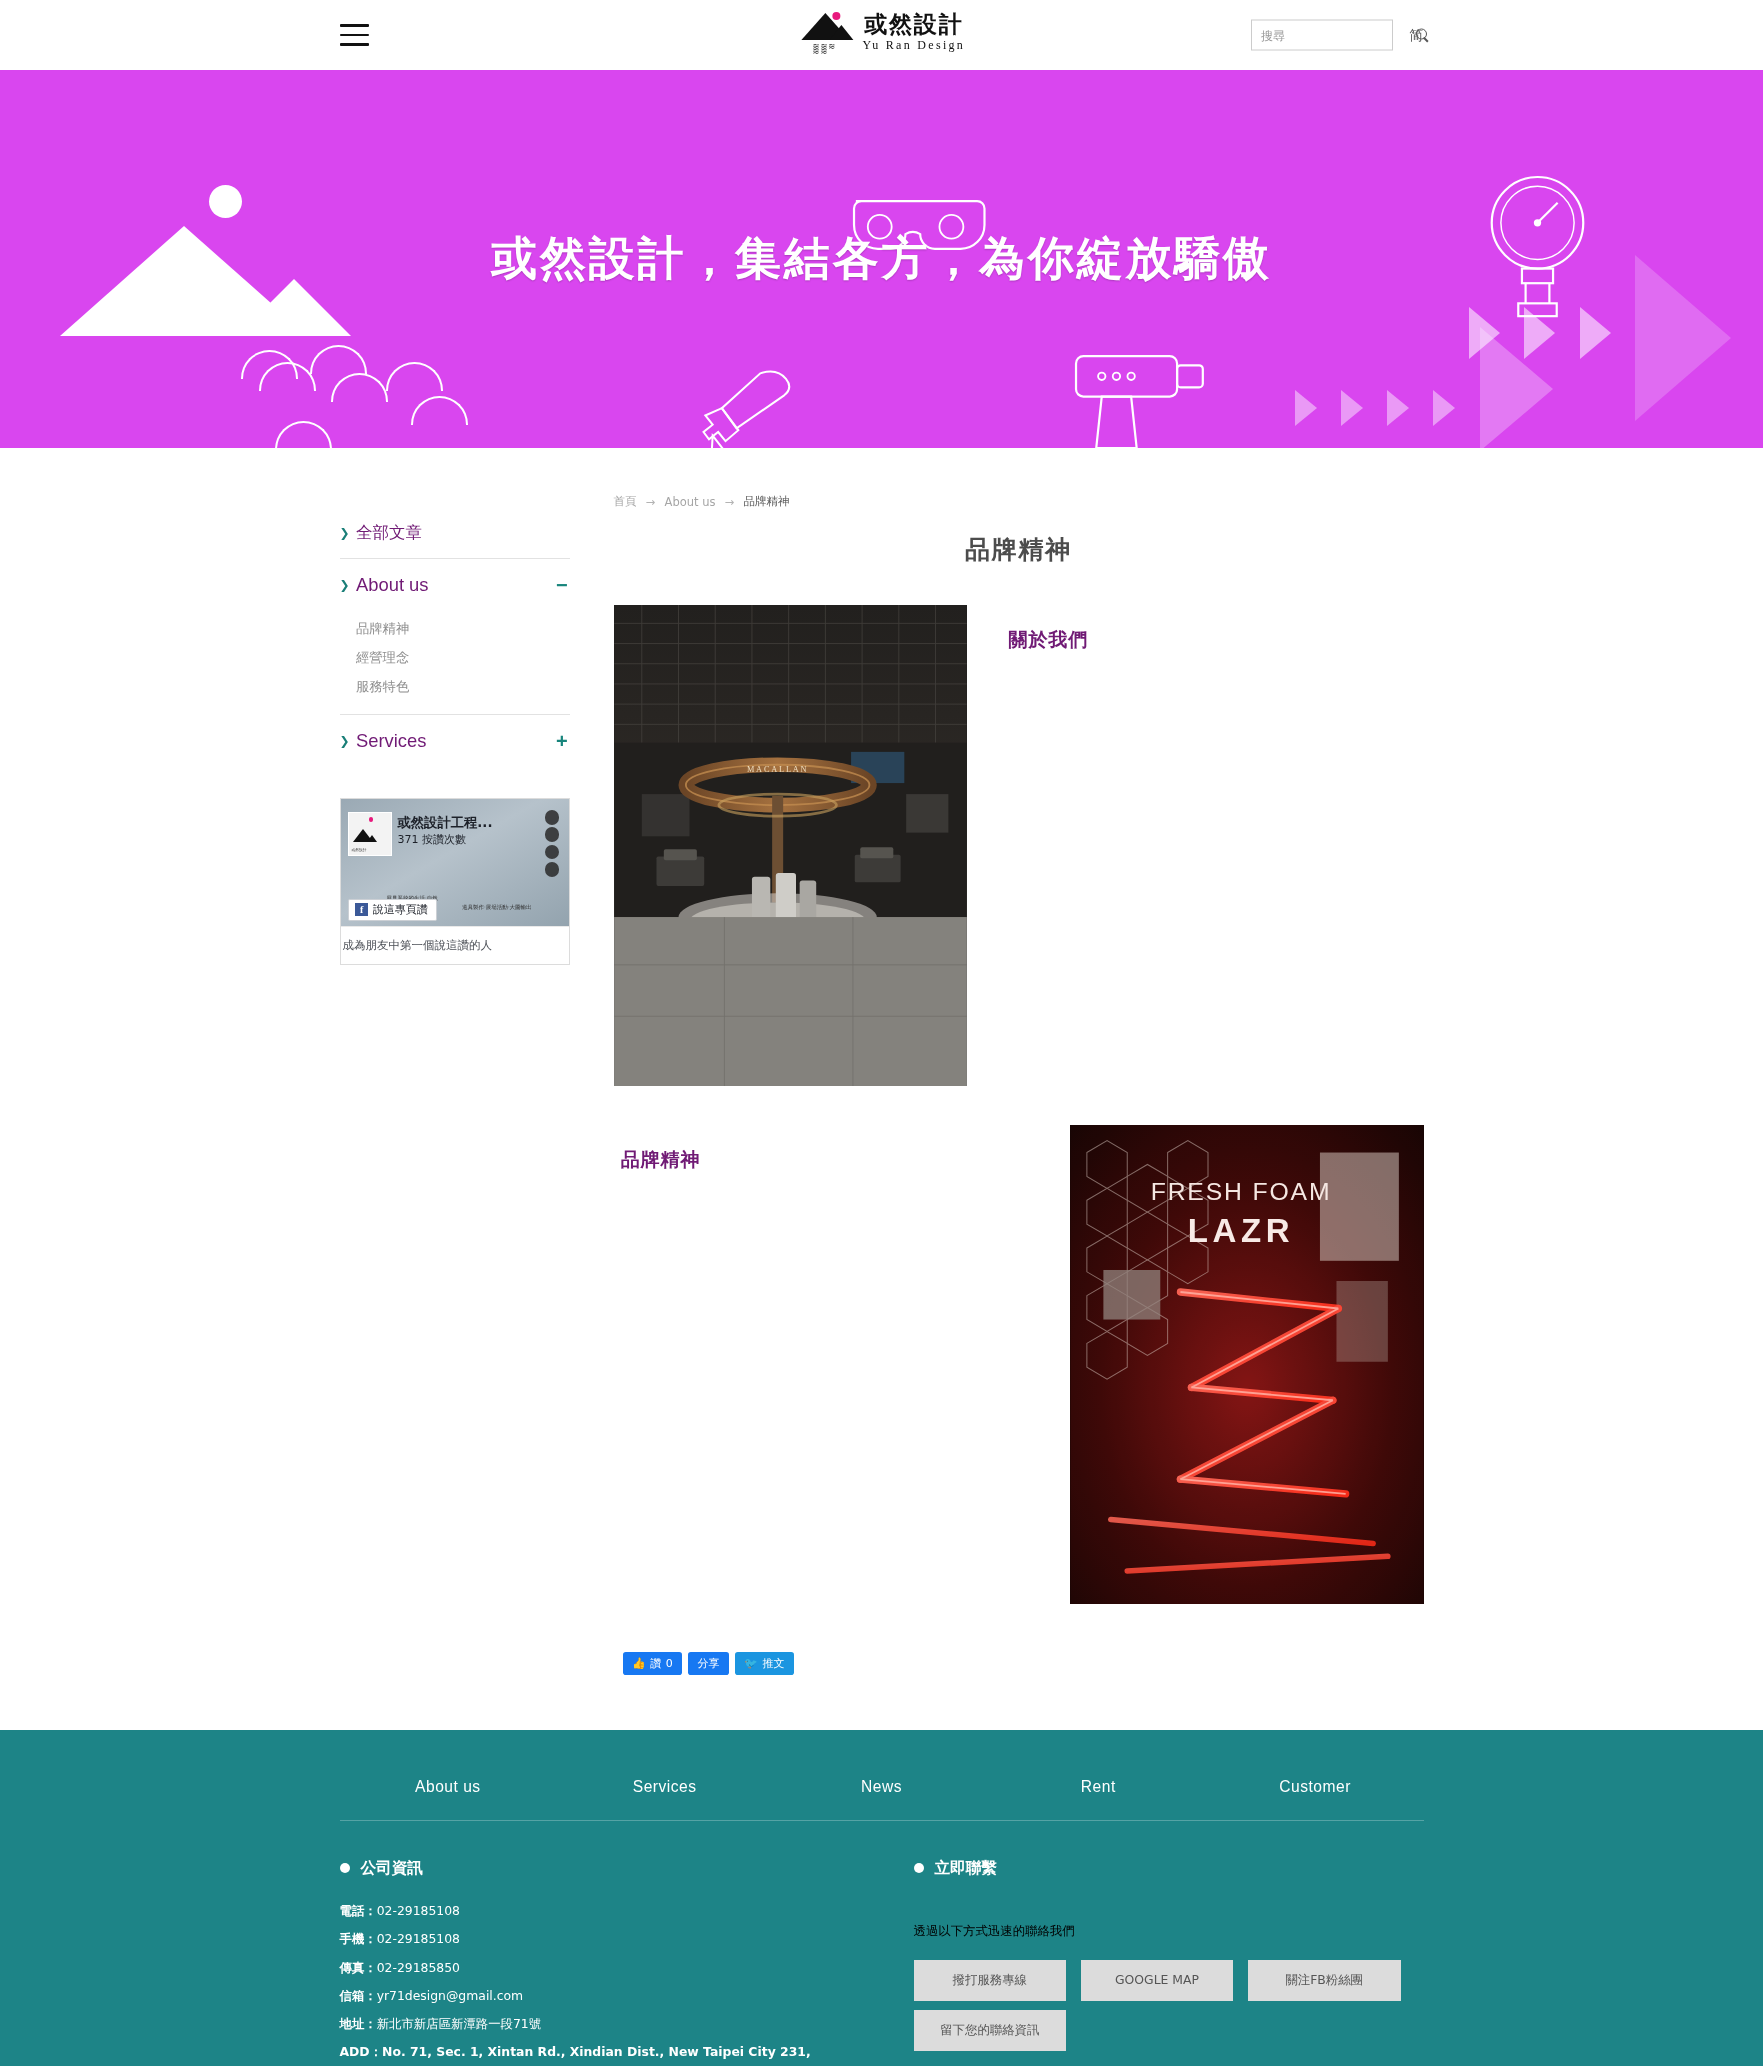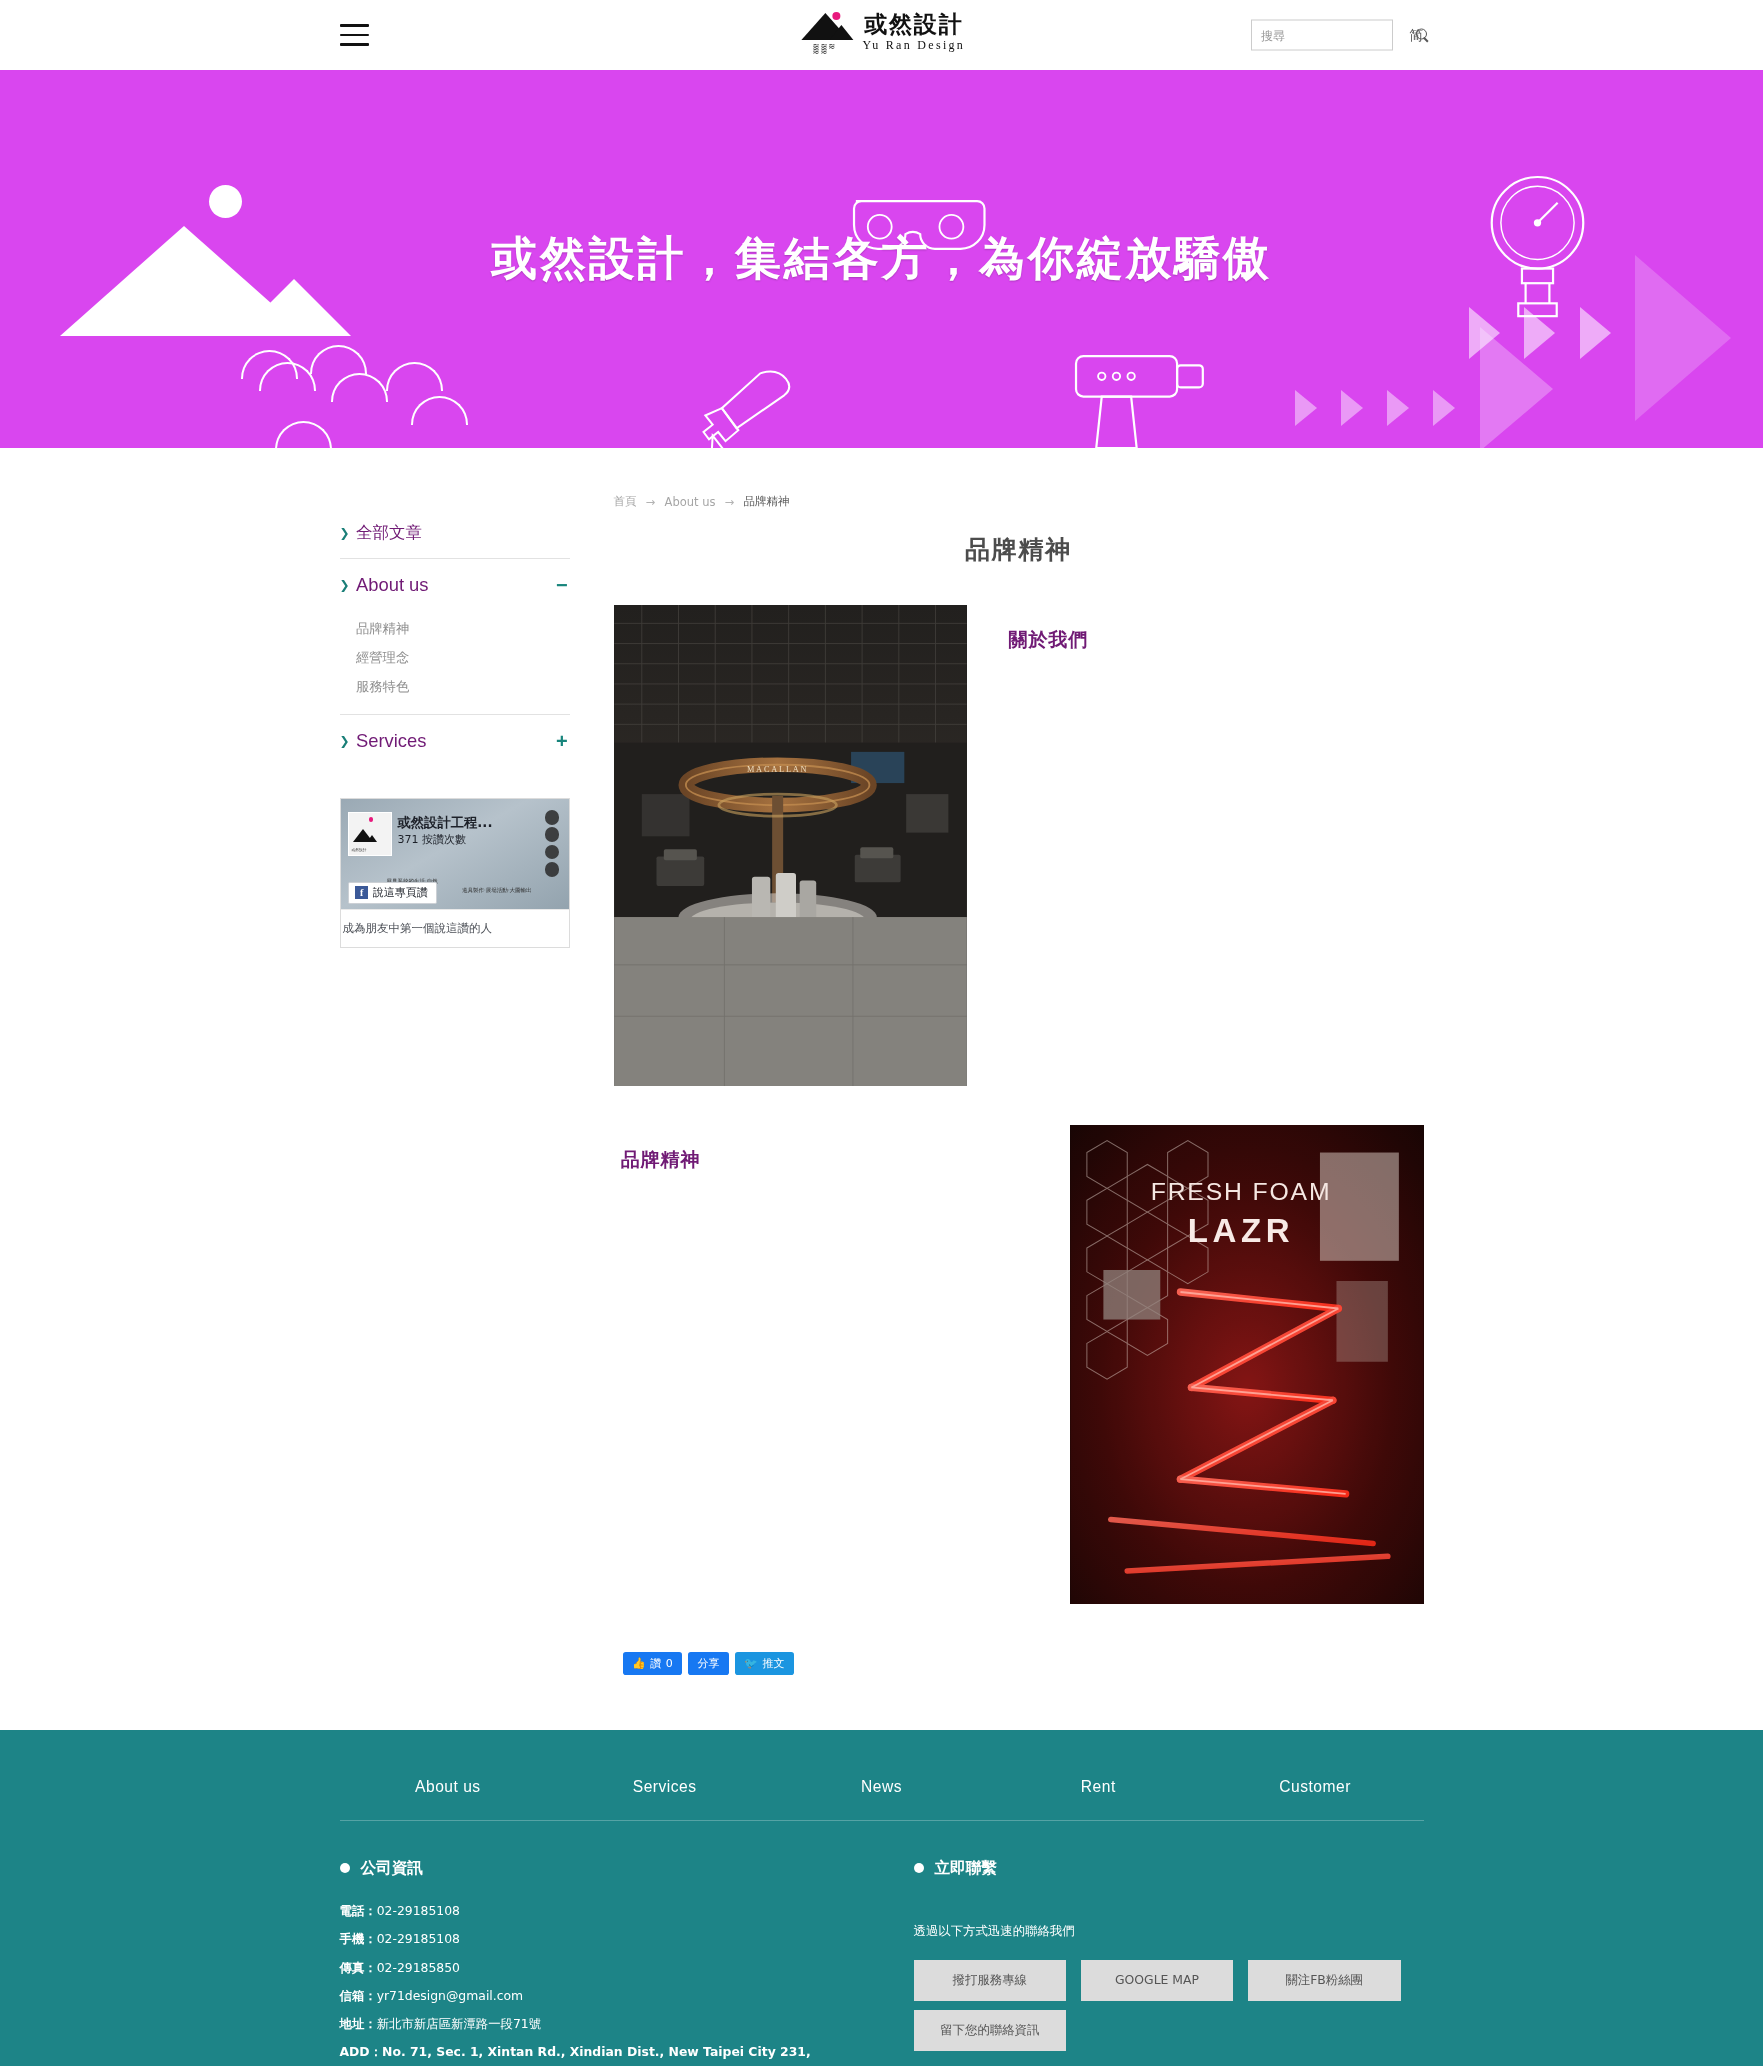--- a/index.html
+++ b/index.html
@@ -81,21 +81,21 @@
   .side-item.no-border { border-bottom:none; }
   .side-label { display:flex; align-items:center; gap:6.4px; }
   .chev { color:#1a7f78; font-size:12px; font-weight:bold; }
   .side-title { font-size:16.5px; color:#701a75; font-family:"DejaVu Sans",sans-serif; }
   .side-title.en { font-family:"Liberation Sans",sans-serif; font-size:18.4px; }
   .side-toggle { color:#18857c; font-size:20px; font-weight:bold; line-height:1; }
   .sub-list { padding:3.7px 0 13px 16.5px; border-bottom:0.9px solid #e2e2e2; }
   .sub-item { font-size:13.3px; color:#8e8e8e; padding:5.5px 0; cursor:pointer;
               font-family:"DejaVu Sans",sans-serif; }
   .fb-widget { margin-top:31px; width:230px; border:0.9px solid #dcdcdc; background:#fff; }
-  .fb-cover { height:110px; position:relative;
+  .fb-cover { height:127px; position:relative;
               background:linear-gradient(150deg,#9aa9b4 0%,#b6c2cb 45%,#93a3ae 100%); overflow:hidden; }
   .fb-cover-deco { position:absolute; right:9.2px; top:11px; display:flex; flex-direction:column;
                    gap:2.8px; align-items:center; opacity:.85; }
   .fb-seal { width:14.7px; height:14.7px; border-radius:50%; background:#2a2a2a; }
   .fb-cover-txt { position:absolute; left:46px; bottom:24px; font-size:5.5px; color:#2b2b2b;
                   font-family:"DejaVu Sans",sans-serif; }
   .fb-cover-txt2 { position:absolute; right:37px; bottom:14.7px; font-size:5.5px; color:#2b2b2b;
                    font-family:"DejaVu Sans",sans-serif; }
   .fb-avatar { position:absolute; left:7.3px; top:13px; width:44px; height:44px;
                background:#fff; border:1.8px solid #fff; }
@@ -154,21 +154,21 @@
   .fnav a { flex:1; text-align:center; color:#fff; font-size:15.6px; letter-spacing:0.5px;
             cursor:pointer; font-family:"Liberation Sans",sans-serif; }
   .fcols { display:flex; padding:37px 0 27.5px; }
   .fcol { flex:1; }
   .fcol.right { padding-left:64px; }
   .fhead { display:flex; align-items:center; gap:11px; color:#fff; font-size:15.6px;
            font-weight:bold; margin-bottom:18.4px; font-family:"DejaVu Sans",sans-serif; }
   .dot { width:10px; height:10px; border-radius:50%; background:#fff; flex-shrink:0; }
   .finfo { color:#fff; font-size:12.4px; line-height:2.28; font-family:"DejaVu Sans",sans-serif; }
   .finfo b { font-weight:bold; }
-  .fsub { color:#ffffff; font-size:12.4px; margin-bottom:20px; font-family:"DejaVu Sans",sans-serif;margin-top:44px; }
+  .fsub { color:#000000; font-size:12.4px; margin-bottom:20px; font-family:"DejaVu Sans",sans-serif;margin-top:44px; }
   .fbtns { display:grid; grid-template-columns:1fr 1fr 1fr; gap:9.2px 14.7px; max-width:487px; }
   .fbtn { background:#dcdcdc; color:#555; font-size:12.4px; text-align:center; padding:12px 0;
           cursor:pointer; font-family:"DejaVu Sans",sans-serif; }
 </style>
 </head>
 <body>
 
 <div class="page">
 
   <div class="header">

